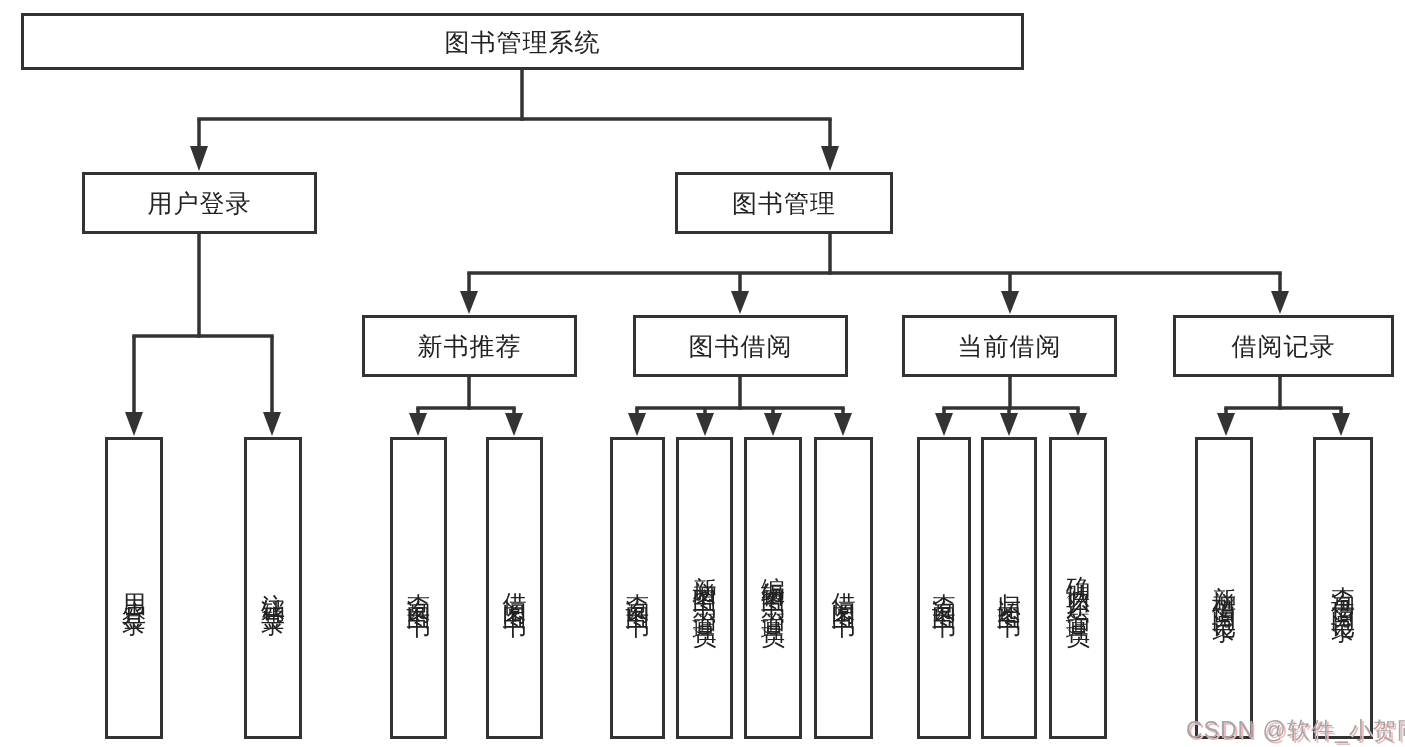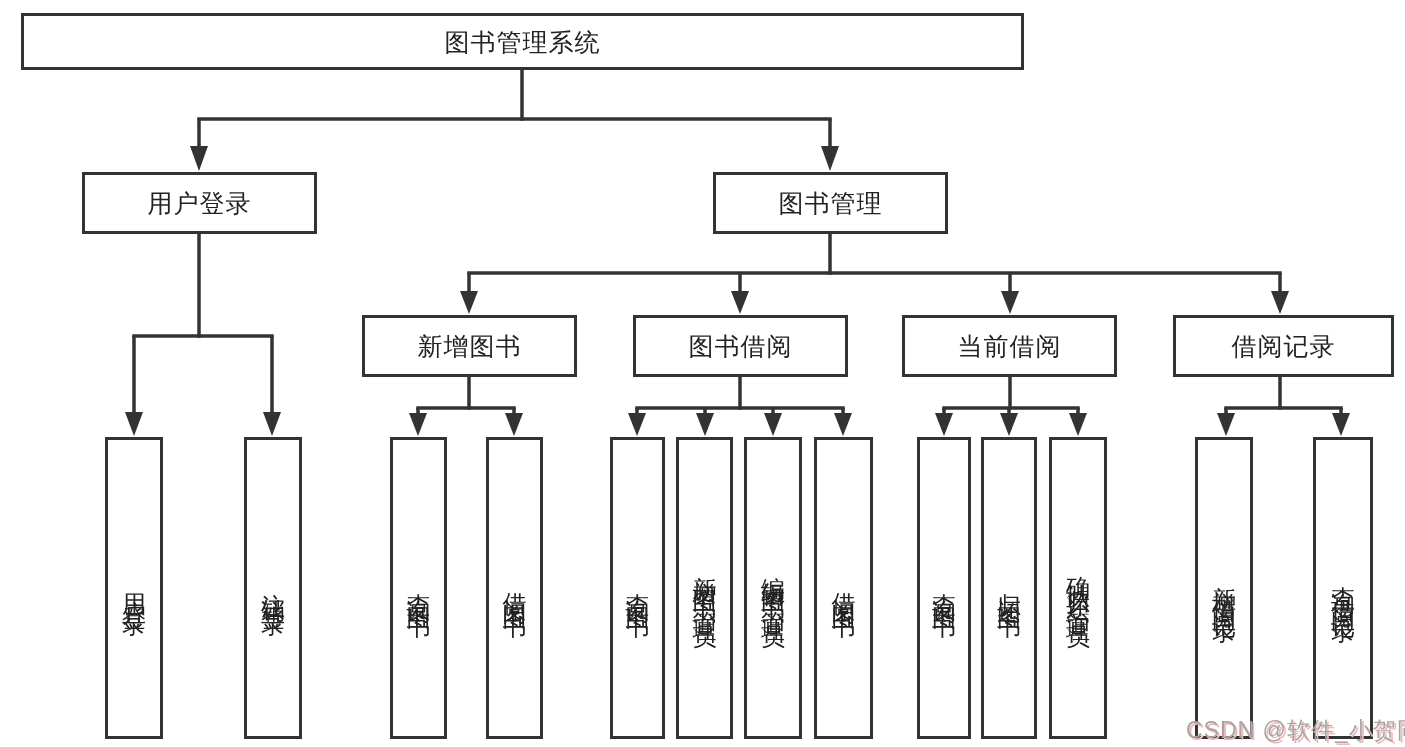--- a/index.html
+++ b/index.html
@@ -97,23 +97,23 @@
     <line x1="1224.25" y1="408" x2="1342.75" y2="408"></line>
     <line x1="1226" y1="408" x2="1226" y2="417"></line>
     <polygon points="1217,413 1235,413 1226,436"></polygon>
     <line x1="1341" y1="408" x2="1341" y2="417"></line>
     <polygon points="1332,413 1350,413 1341,436"></polygon>
   </svg>
 
   <div class="box" style="left:21px;top:13px;width:1003px;height:57px">图书管理系统</div>
 
   <div class="box" style="left:82px;top:172px;width:235px;height:62px">用户登录</div>
-  <div class="box" style="left:713px;top:172px;width:235px;height:62px">图书管理</div>
+  <div class="box" style="left:675px;top:172px;width:218px;height:62px">图书管理</div>
 
-  <div class="box" style="left:362px;top:315px;width:215px;height:62px">新增图书</div>
+  <div class="box" style="left:362px;top:315px;width:215px;height:62px">新书推荐</div>
   <div class="box" style="left:902px;top:315px;width:215px;height:62px">当前借阅</div>
   <div class="box" style="left:633px;top:315px;width:215px;height:62px">图书借阅</div>
   <div class="box" style="left:1173px;top:315px;width:221px;height:62px">借阅记录</div>
 
   <div class="box vleaf" style="left:105px;top:437px;width:58px;height:302px">用户登录</div>
   <div class="box vleaf" style="left:244px;top:437px;width:58px;height:302px">注销登录</div>
 
   <div class="box vleaf" style="left:390px;top:437px;width:57px;height:302px">查询图书</div>
   <div class="box vleaf" style="left:486px;top:437px;width:57px;height:302px">借阅图书</div>
 

